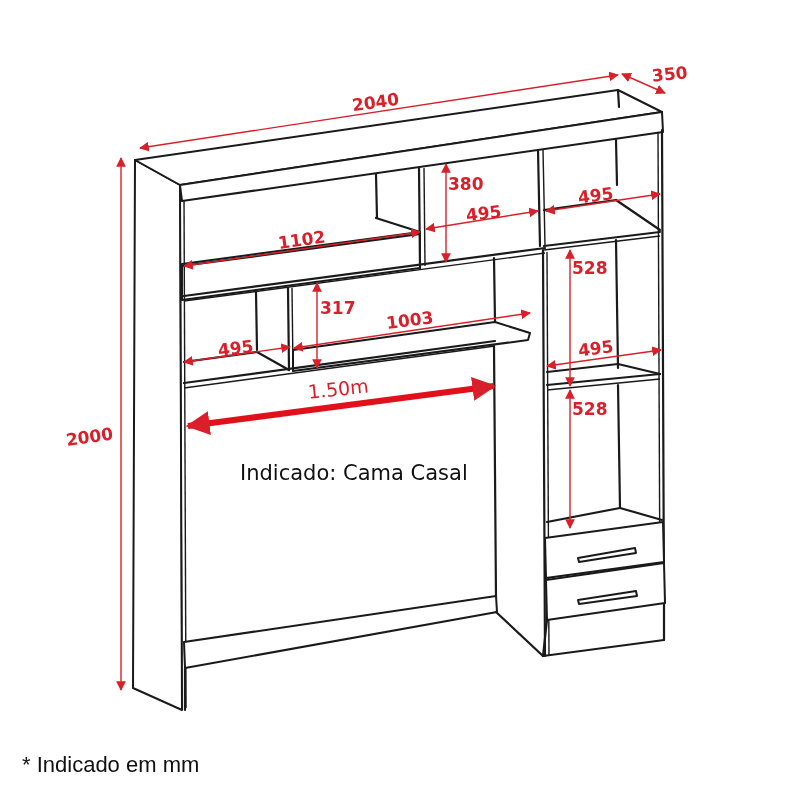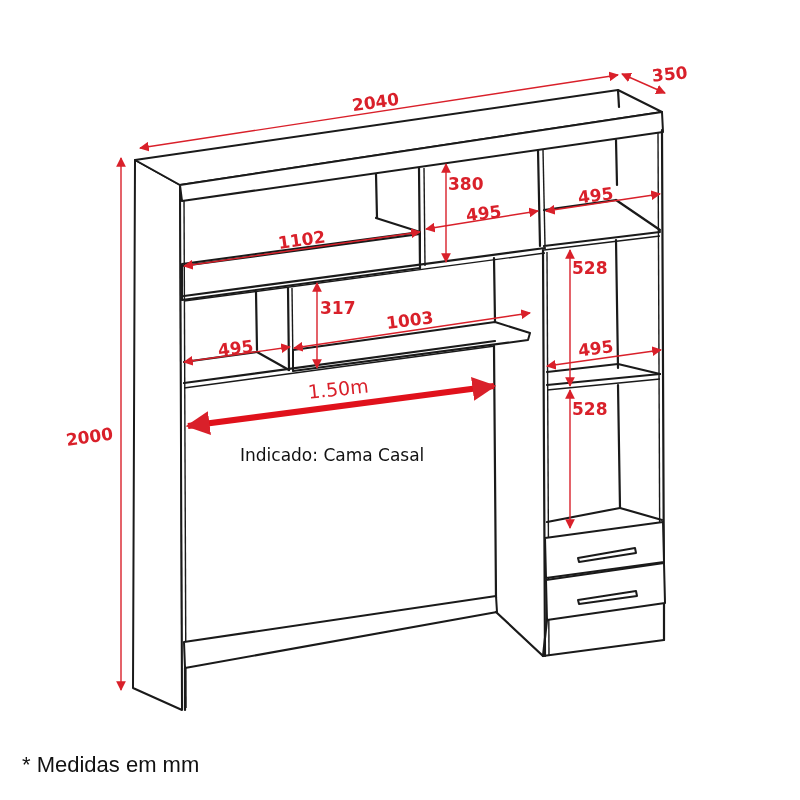--- a/index.html
+++ b/index.html
@@ -6,21 +6,21 @@
     body { width: 800px; height: 800px; position: relative; overflow: hidden; font-family: "Liberation Sans", sans-serif; }
     #diagram { position: absolute; left: 0; top: 0; width: 800px; height: 800px; }
     .line { stroke: #1a1a1a; stroke-width: 2.2; fill: none; stroke-linejoin: round; stroke-linecap: round; }
     .thin { stroke: #1a1a1a; stroke-width: 1.4; fill: none; }
     .panel { fill: #ffffff; stroke: #1a1a1a; stroke-width: 2; stroke-linejoin: round; }
     .dim { stroke: #d9202a; stroke-width: 1.4; fill: none; }
     .dimhead { fill: #d9202a; }
     .dimtext { fill: #d9202a; font-family: "DejaVu Sans", sans-serif; font-weight: bold; font-size: 17px; }
     .bedtext { fill: #d9202a; font-family: "DejaVu Sans", sans-serif; font-size: 19px; }
     .note { position: absolute; font-family: "DejaVu Sans", sans-serif; color: #111; }
-    #indicated { left: 240px; top: 445px; font-size: 17px; }
+    #indicated { left: 240px; top: 461px; font-size: 21px; }
     #footnote { left: 22px; top: 752px; font-size: 22px; font-family: "Liberation Sans", sans-serif; }
   </style>
 </head>
 <body>
 
 <svg id="diagram" viewBox="0 0 800 800" xmlns="http://www.w3.org/2000/svg">
   <defs>
     <marker id="ah" viewBox="0 0 10 10" refX="9" refY="5" markerWidth="7" markerHeight="7" orient="auto-start-reverse">
       <path d="M0,0 L10,5 L0,10 z" class="dimhead"></path>
     </marker>
@@ -134,13 +134,13 @@
 
     <line class="dim" x1="294" y1="348" x2="530" y2="313" marker-start="url(#ah)" marker-end="url(#ah)"></line>
     <text class="dimtext" x="386" y="326" transform="rotate(-7 410 320)">1003</text>
 
     <line x1="188" y1="426" x2="494" y2="386" stroke="#e0111b" stroke-width="6" marker-start="url(#ahBig)" marker-end="url(#ahBig)"></line>
     <text class="bedtext" x="308" y="396" transform="rotate(-6 335 390)">1.50m</text>
   </g>
 </svg>
 
 <div id="indicated" class="note">Indicado: Cama Casal</div>
-<div id="footnote" class="note">* Medidas em mm</div>
+<div id="footnote" class="note">* Indicado em mm</div>
 
 </body></html>

